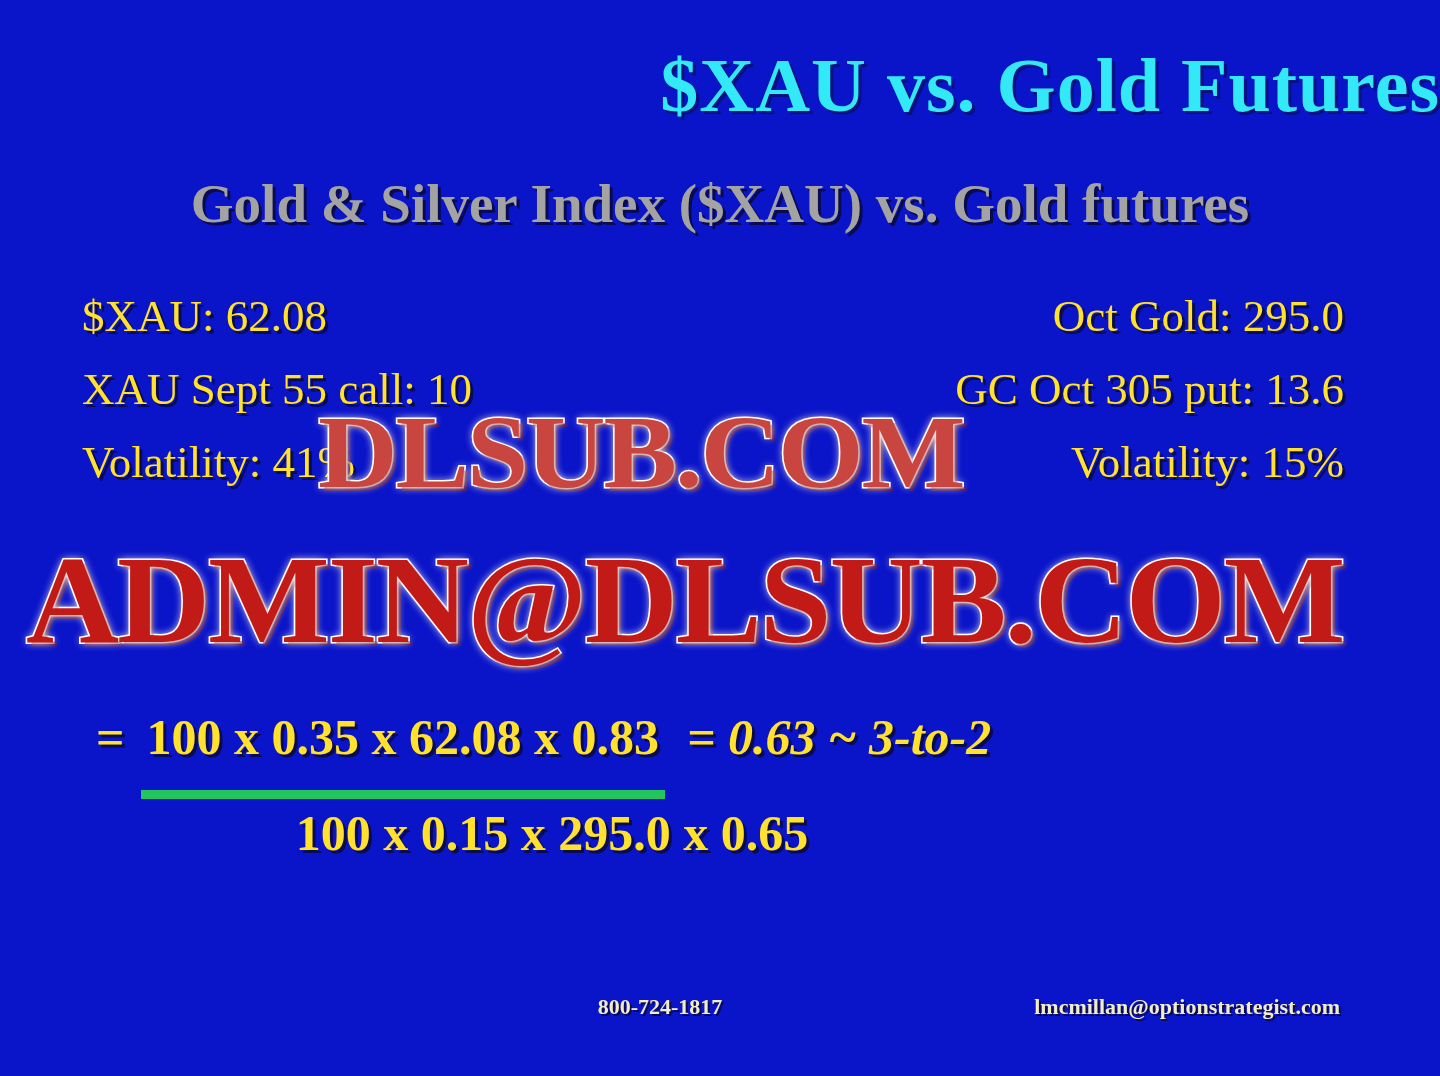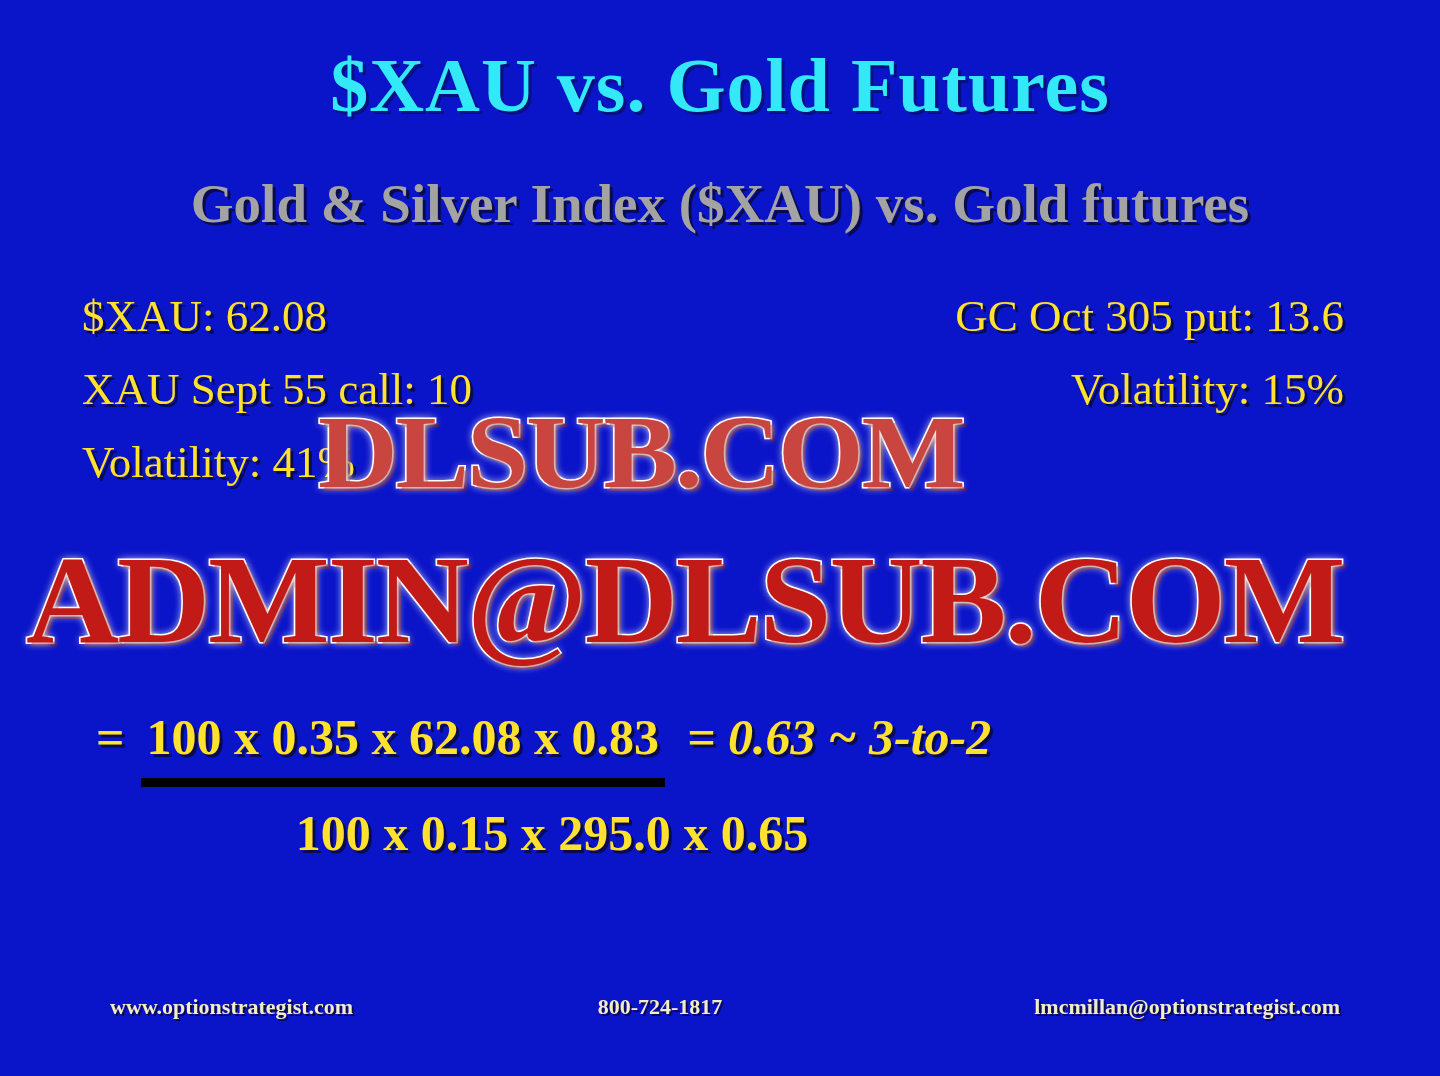--- a/index.html
+++ b/index.html
@@ -17,21 +17,21 @@
     font-family: "Liberation Serif", "DejaVu Serif", serif;
     -webkit-font-smoothing: none;
   }
 
   
   #title {
     position: absolute;
     left: 0;
     top: 42px;
     width: 1440px;
-    text-align: center;
+    text-align: right;
     font-size: 76px;
     font-weight: bold;
     color: #33e9f8;
     letter-spacing: 1px;
     text-shadow: 3px 3px 0 #061080;
     white-space: nowrap;
   }
 
   
   #subtitle {
@@ -76,22 +76,22 @@
   #formula-line1 {
     position: absolute;
     left: 96px;
     top: 0;
     display: flex;
     align-items: baseline;
   }
   #eq-lead { margin-right: 16px; }
   #numerator {
     display: inline-block;
-    padding: 0 6px 12px 6px;
-    border-bottom: 9px solid #000000;
+    padding: 0 6px 24px 6px;
+    border-bottom: 9px solid #22c55e;
   }
   #result { margin-left: 22px; font-style: italic; }
   #denominator {
     position: absolute;
     left: 164px;
     top: 96px;
     width: 776px;
     text-align: center;
   }
 
@@ -151,35 +151,35 @@
 
   <div id="subtitle">Gold &amp; Silver Index ($XAU) vs. Gold futures</div>
 
   <div id="left-col" class="data-col">
     <span class="data-row">$XAU:  62.08</span>
     <span class="data-row">XAU Sept 55 call: 10</span>
     <span class="data-row">Volatility:  41%</span>
   </div>
 
   <div id="right-col" class="data-col">
+    <span class="data-row">Oct Gold: 295.0</span>
     <span class="data-row">GC Oct 305 put: 13.6</span>
     <span class="data-row">Volatility:  15%</span>
   </div>
 
   <div id="formula">
     <div id="formula-line1">
       <span id="eq-lead">=</span>
       <span id="numerator">100   x   0.35   x   62.08   x   0.83</span>
       <span id="result">= 0.63 ~ 3-to-2</span>
     </div>
     <div id="denominator">100   x   0.15   x   295.0   x   0.65</div>
   </div>
 
   <div class="watermark" id="wm-1">DLSUB.COM</div>
   <div class="watermark" id="wm-2">ADMIN@DLSUB.COM</div>
 
   <div id="footer">
-    <span id="footer-web">www.optionstrategist.com</span>
     <span id="footer-phone">800-724-1817</span>
     <span id="footer-email">lmcmillan@optionstrategist.com</span>
   </div>
 
 </div>
 
 </body></html>

